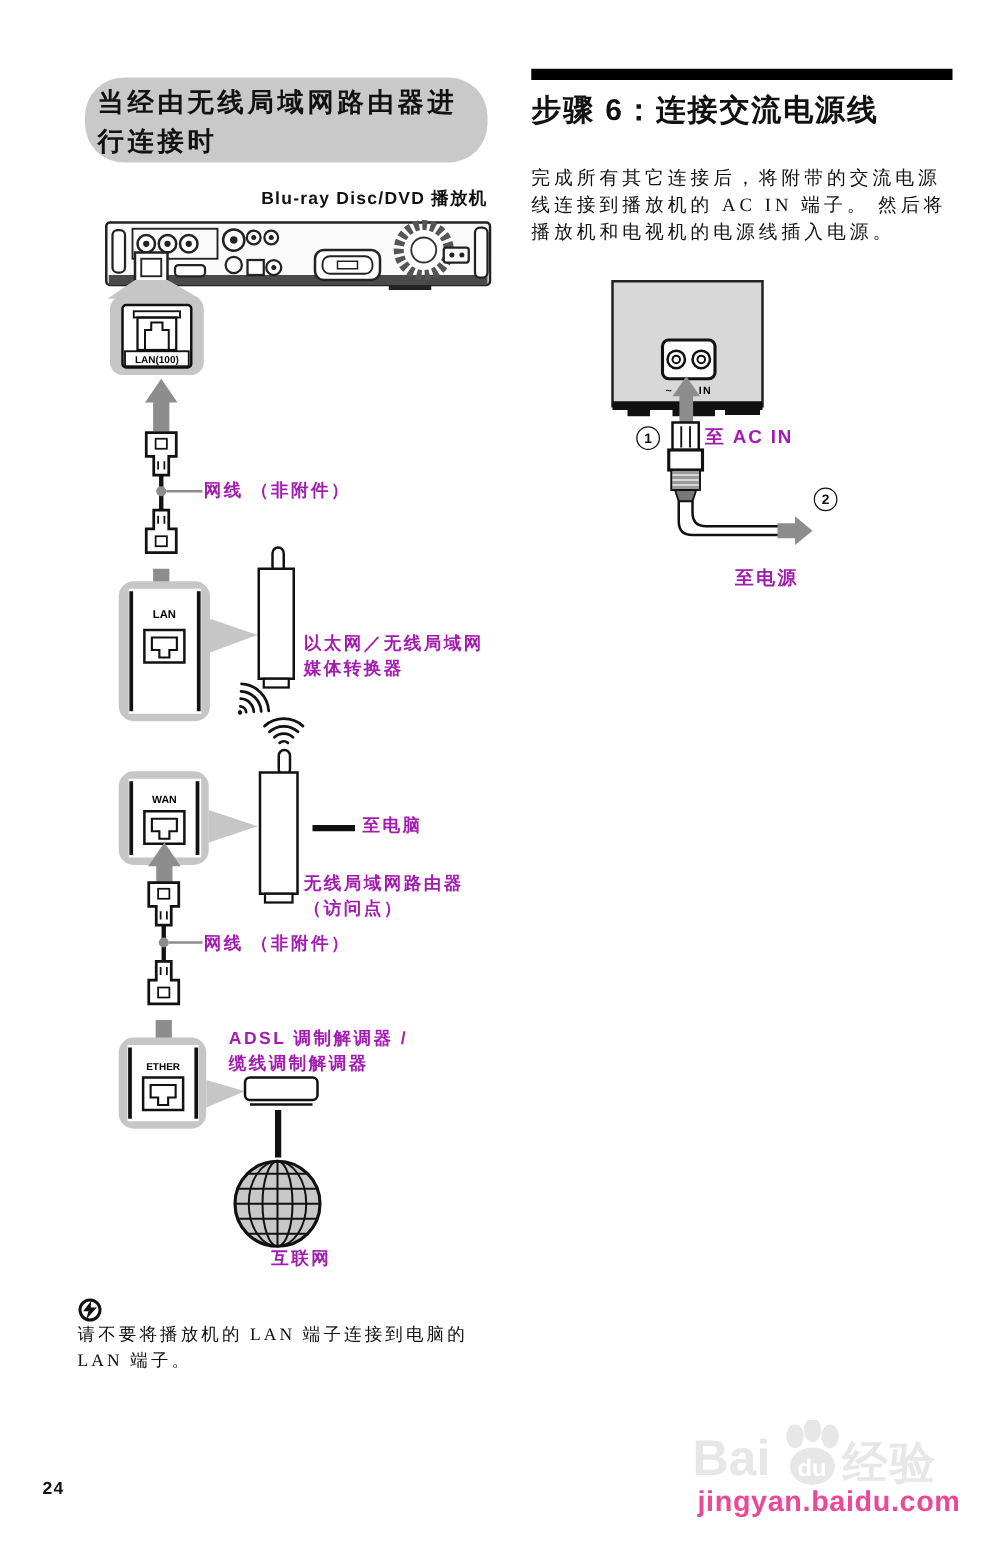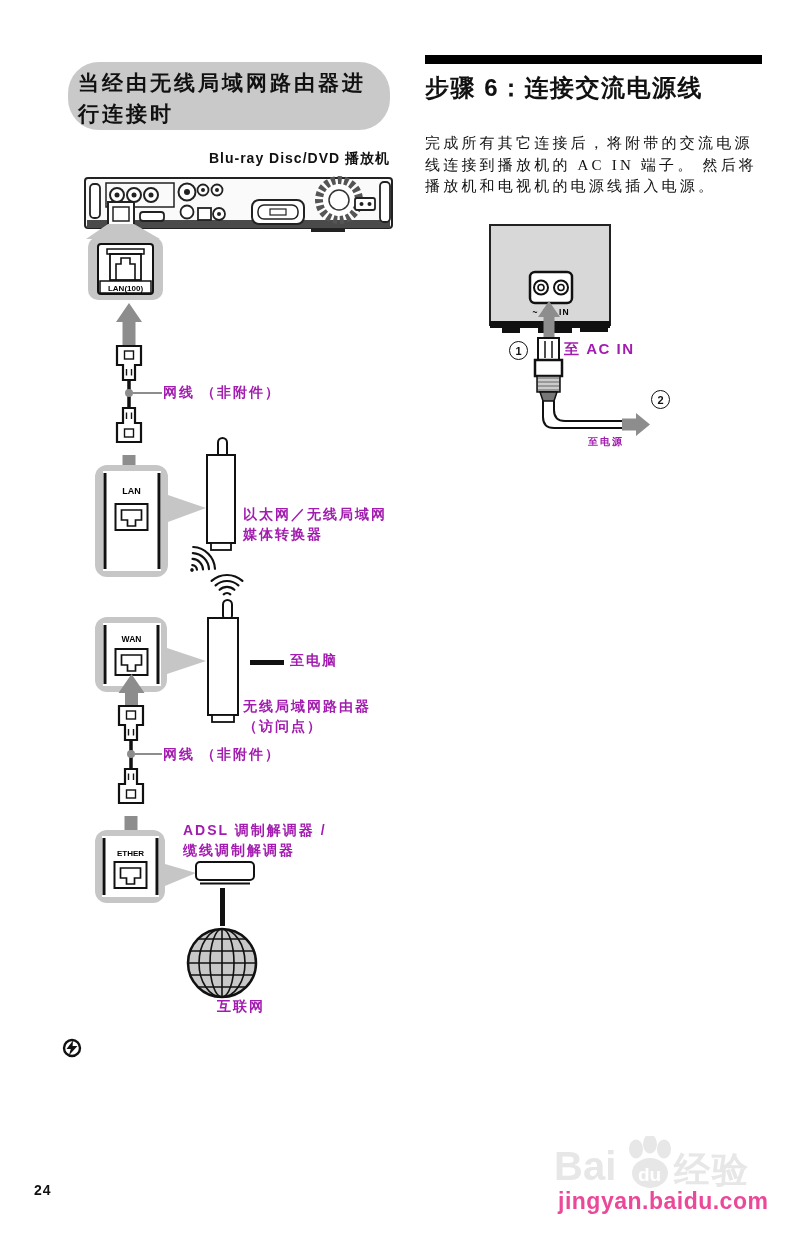--- a/index.html
+++ b/index.html
@@ -234,20 +234,21 @@
   <div class="lbl" style="left:243px; top:718px;">（访问点）</div>
   <div class="lbl" style="left:163px; top:746px;">网线 （非附件）</div>
   <div class="lbl" style="left:183px; top:822px;">ADSL 调制解调器 /</div>
   <div class="lbl" style="left:183px; top:842px;">缆线调制解调器</div>
   <div class="lbl" style="left:180px; top:998px; width:85px; text-align:right;">互联网</div>
 
   <svg class="abs" style="left:62px; top:1038px;" width="20" height="20" viewBox="0 0 20 20">
     <circle cx="10" cy="10" r="8" fill="none" stroke="#111" stroke-width="2.4"></circle>
     <path d="M11,2.5 L4.5,11 H8.8 L6.8,17.5 L15.5,8 H10.6 Z" fill="#111"></path>
   </svg>
+  <div class="note-text serif">请不要将播放机的 LAN 端子连接到电脑的 LAN 端子。</div>
 
   <div class="page-number">24</div>
 
   <div class="step-bar"></div>
   <div class="step-title">步骤 6：连接交流电源线</div>
   <div class="body-text serif">完成所有其它连接后，将附带的交流电源线连接到播放机的 AC IN 端子。 然后将播放机和电视机的电源线插入电源。</div>
 
   <svg class="abs" style="left:480px; top:215px;" width="220" height="240" viewBox="0 0 220 240">
 
     <g>
@@ -283,21 +284,21 @@
     <g fill="none" stroke="#111" stroke-width="2">
       <path d="M63,186 V202 Q63,213 74,213 H143"></path>
       <path d="M74,186 V195 Q74,206 85,206 H143"></path>
     </g>
     <polygon points="142,203.5 156,203.5 156,198 170,209.5 156,221 156,215.5 142,215.5" fill="#8d8d8d"></polygon>
   </svg>
 
   <div class="circle-num" style="left:509px; top:341px;">1</div>
   <div class="lbl" style="left:564px; top:340px; font-size:15px; letter-spacing:1.5px;">至 AC IN</div>
   <div class="circle-num" style="left:651px; top:390px;">2</div>
-  <div class="lbl" style="left:588px; top:435px; font-size:10px;">至电源</div>
+  <div class="lbl" style="left:588px; top:453px; font-size:15px;">至电源</div>
 
   <svg class="abs" style="left:552px; top:1136px;" width="215" height="56" viewBox="0 0 215 56">
     <text x="2" y="44" font-size="40" font-weight="bold" fill="#e7e7e7">Bai</text>
     <g fill="#e7e7e7">
       <ellipse cx="84" cy="13" rx="7" ry="9.5"></ellipse>
       <ellipse cx="98" cy="8" rx="7" ry="9.5"></ellipse>
       <ellipse cx="112" cy="13" rx="7" ry="9.5"></ellipse>
       <ellipse cx="98" cy="37" rx="18" ry="15"></ellipse>
     </g>
     <text x="86" y="45" font-size="19" font-weight="bold" fill="#ffffff">du</text>

